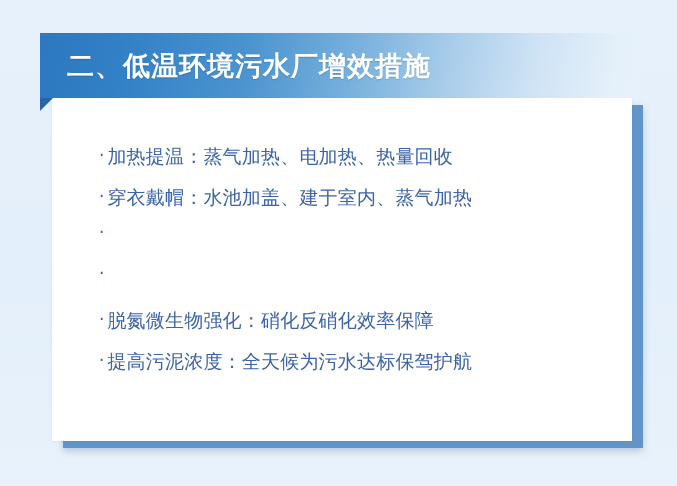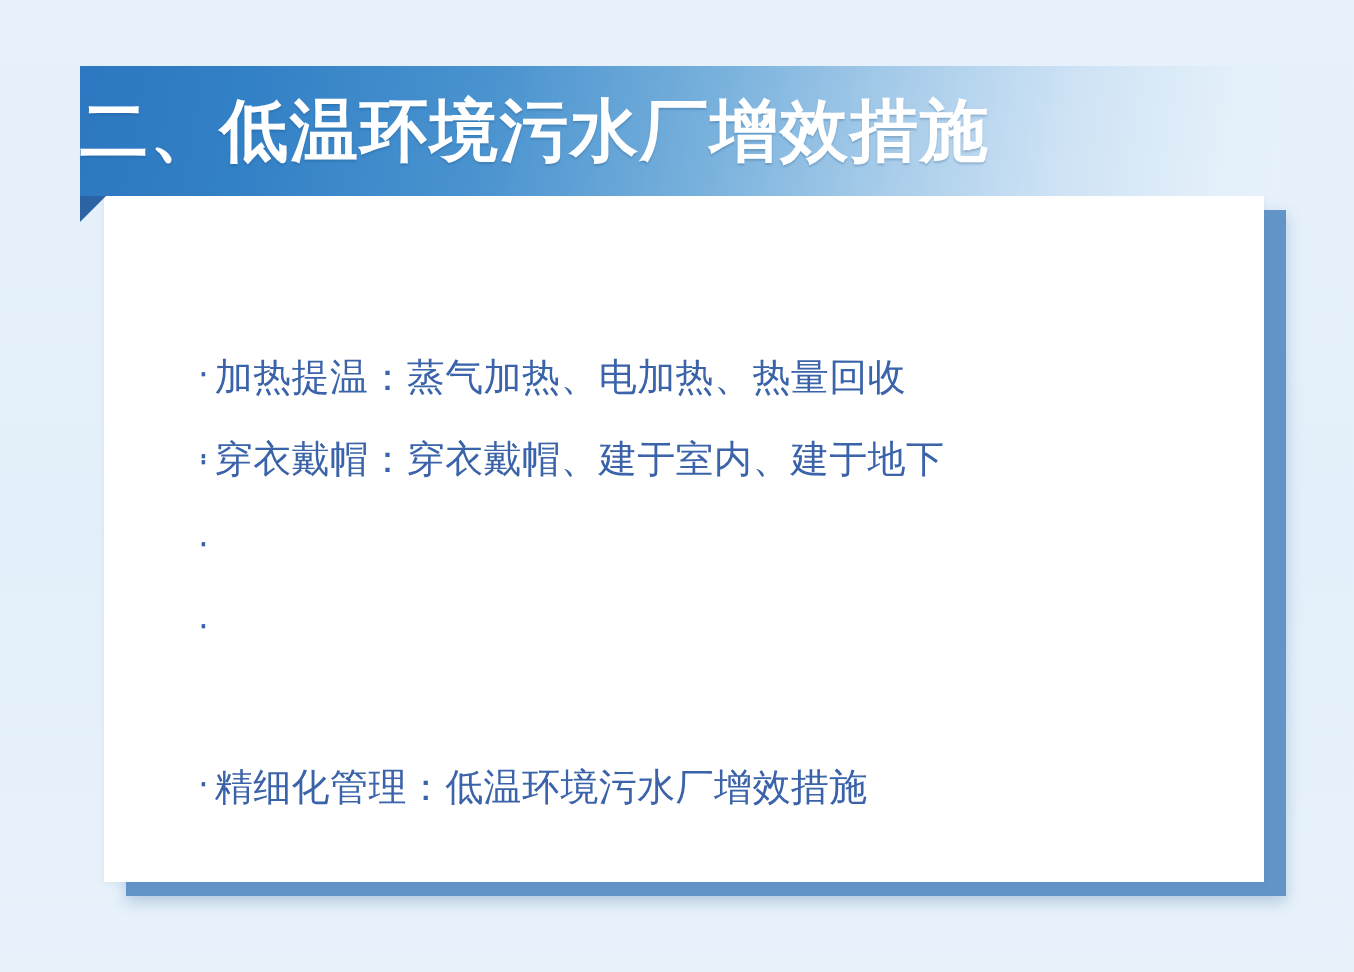--- a/index.html
+++ b/index.html
@@ -58,23 +58,24 @@
         #77b0dc 52%,
         #a9cdea 68%,
         #cfe3f5 82%,
         #e4f0fa 95%,
         #e6f1fb 100%);
     display: flex;
     align-items: center;
   }
   #title-text {
     color: #ffffff;
-    font-size: 34px;
+    font-size: 27px;
     font-weight: bold;
     letter-spacing: 1px;
+    margin-left: 27px;
     white-space: nowrap;
     text-shadow: 0 1px 1px rgba(20,70,120,0.25);
   }
 
   
   #fold-corner {
     position: absolute;
     left: 40px;
     top: 98px;
     width: 0;
@@ -104,21 +105,20 @@
   .bullet-dot {
     color: #3b63a9;
     font-size: 17px;
     line-height: 1;
     margin-right: 3px;
     transform: translateY(-2px);
   }
   .measure-text {
     color: #3b63a9;
     letter-spacing: 0.2px;
-    margin-top: 32px;
   }
 </style>
 </head>
 <body>
 
 <div id="slide">
 
   <div id="accent-frame"></div>
 
   <div id="content-card"></div>
@@ -131,34 +131,35 @@
 
   <div id="measure-list">
 
     <div class="measure-item">
       <span class="bullet-dot">·</span>
       <span class="measure-text">加热提温：蒸气加热、电加热、热量回收</span>
     </div>
 
     <div class="measure-item">
       <span class="bullet-dot">·</span>
-      <span class="measure-text">穿衣戴帽：穿衣戴帽、建于室内、建于地下</span>
+      <span class="measure-text">穿衣戴帽：水池加盖、建于室内、蒸气加热</span>
     </div>
 
     <div class="measure-item">
       <span class="bullet-dot">·</span>
     </div>
 
     <div class="measure-item">
       <span class="bullet-dot">·</span>
     </div>
 
     <div class="measure-item">
       <span class="bullet-dot">·</span>
+      <span class="measure-text">脱氮微生物强化：硝化反硝化效率保障</span>
     </div>
 
     <div class="measure-item">
       <span class="bullet-dot">·</span>
-      <span class="measure-text">精细化管理：低温环境污水厂增效措施</span>
+      <span class="measure-text">提高污泥浓度：全天候为污水达标保驾护航</span>
     </div>
 
   </div>
 </div>
 
 </body></html>

